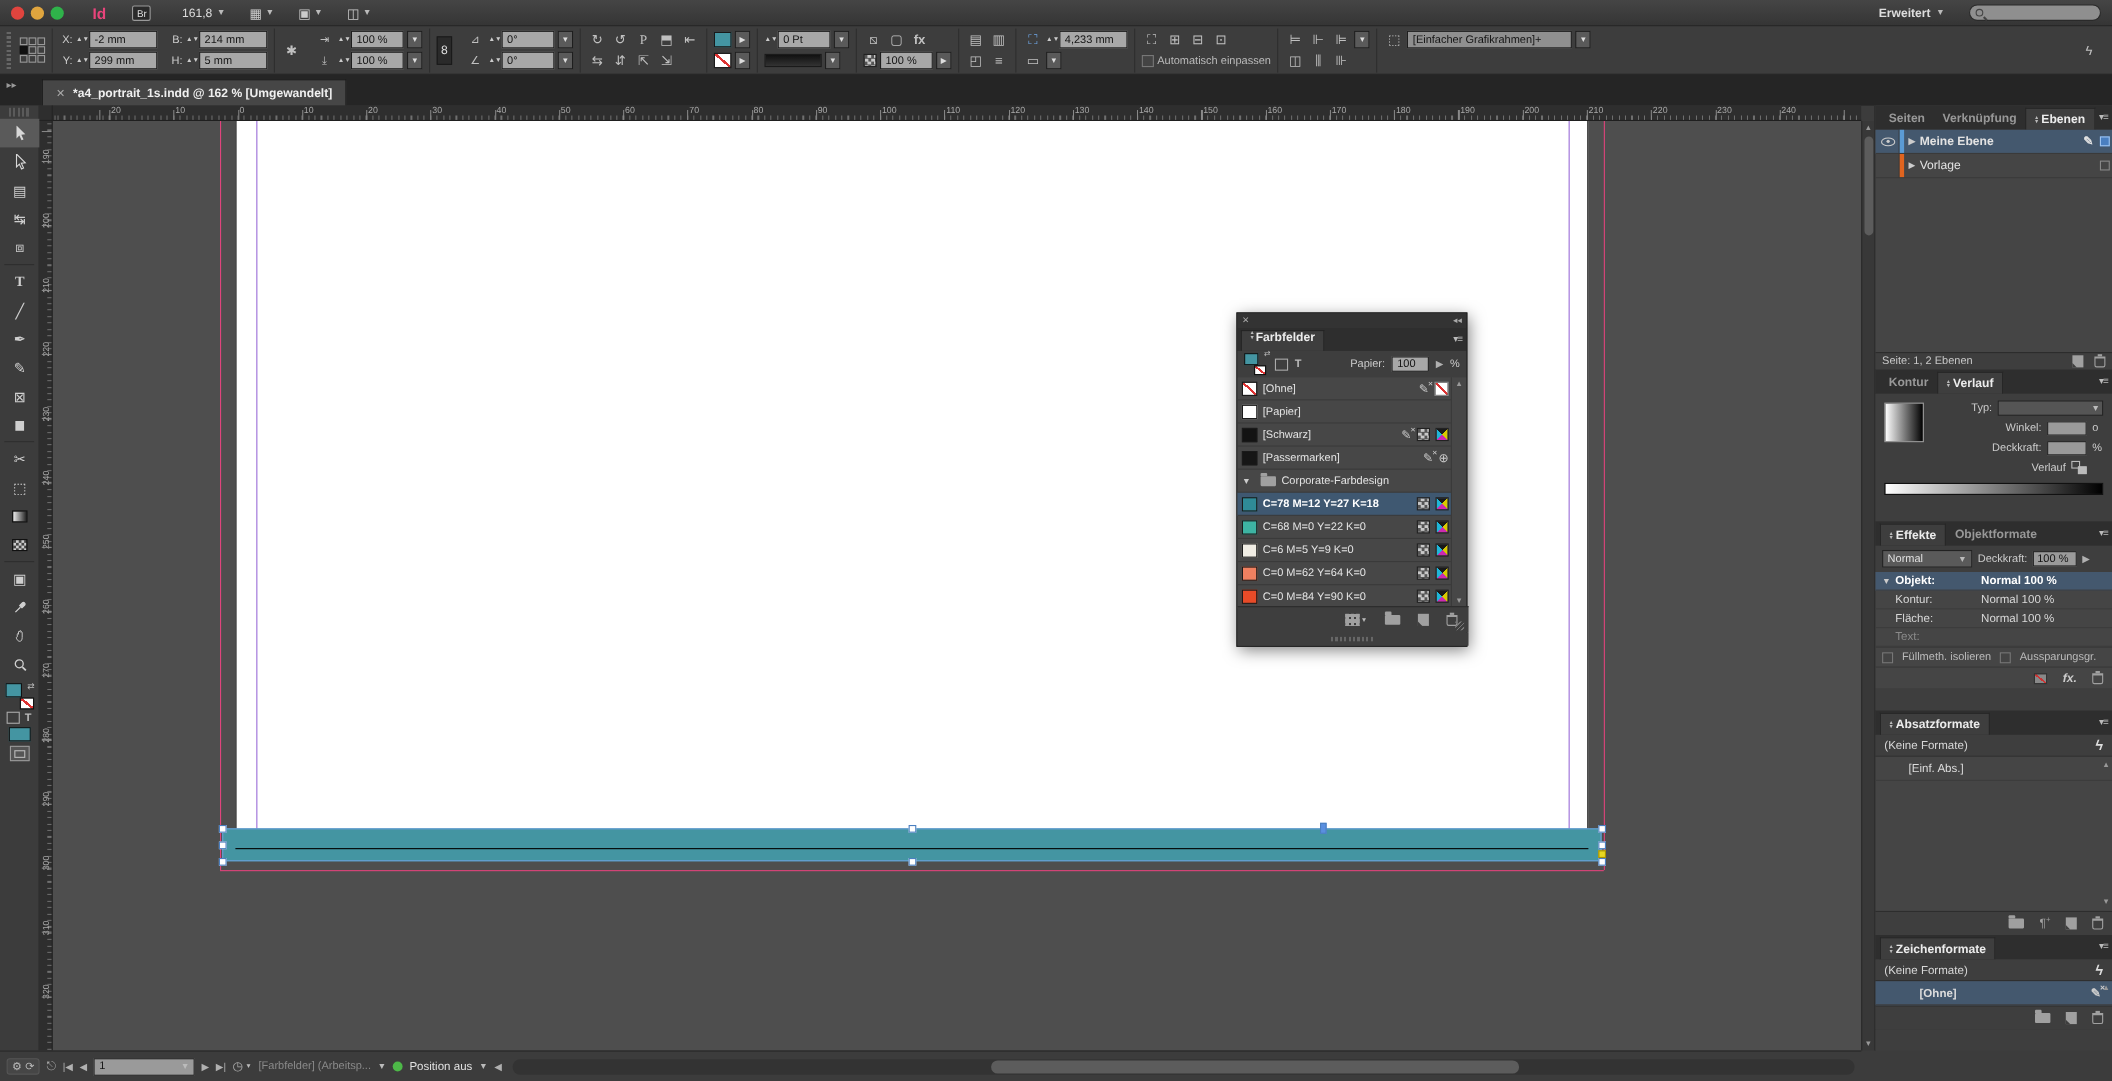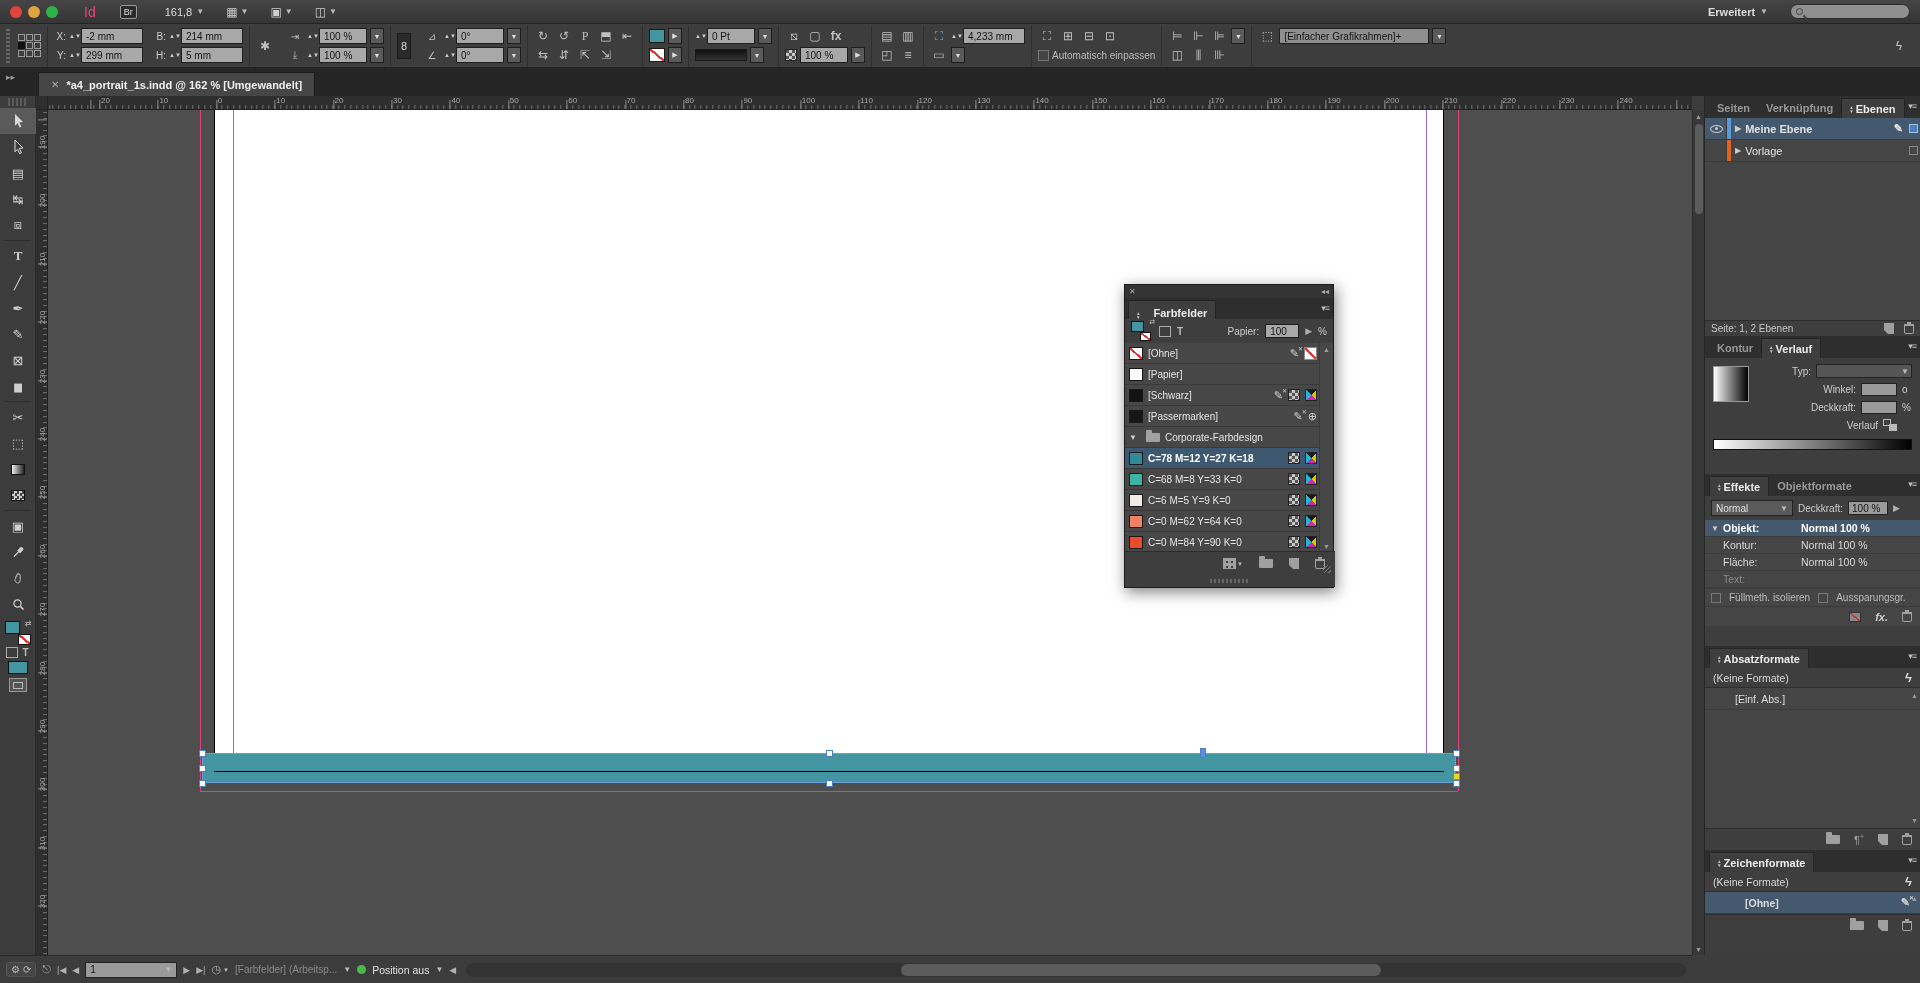--- a/index.html
+++ b/index.html
@@ -5,21 +5,21 @@
 <style>
 *{margin:0;padding:0;box-sizing:border-box}
 html,body{width:1920px;height:983px;overflow:hidden;background:#3c3c3c;
   font-family:"Liberation Sans",sans-serif;font-size:10px;color:#ccc;
   -webkit-font-smoothing:antialiased}
 
 .appbar{position:absolute;left:0;top:0;width:1920px;height:24px;
   background:linear-gradient(#454545,#353535);border-bottom:1px solid #222;
   display:flex;align-items:center;gap:8px;padding:0 10px}
 .tl{width:12px;height:12px;border-radius:50%;display:inline-block}
-.id-logo{color:#e8447b;font-weight:normal;font-size:14px;margin-left:18px;letter-spacing:0}
+.id-logo{color:#e8447b;font-weight:bold;font-size:14px;margin-left:18px;letter-spacing:0}
 .br-badge{border:1px solid #999;color:#ddd;font-size:9px;padding:1px 3px;border-radius:2px;margin-left:16px;background:#2a2a2a}
 .zoom-ctl{margin-left:20px;color:#ddd;font-size:11px;display:flex;align-items:center;gap:4px}
 .appbtn{display:flex;align-items:center;gap:3px;color:#bbb;margin-left:14px;font-size:11px}
 .appbtn .gl{font-size:12px;color:#ccc}
 .caret{font-size:8px;color:#bbb}
 .spacer{flex:1}
 .ws-switch{color:#ddd;font-size:11px;font-weight:bold;display:flex;gap:5px;align-items:center;margin-right:14px}
 .searchbox{width:120px;height:15px;background:#8f8f8f;border-radius:8px;border:1px solid #2a2a2a;
   display:flex;align-items:center;padding:0 5px;gap:4px}
 .mag{width:7px;height:7px;border:1.5px solid #444;border-radius:50%;position:relative}
@@ -174,21 +174,21 @@
 .stylerow{height:20px;display:flex;align-items:center;justify-content:space-between;padding:0 8px;background:#3e3e3e;color:#d8d8d8;font-size:10.5px;border-bottom:1px solid #2e2e2e;flex:0 0 auto}
 .slist{background:#454545;position:relative;flex:0 0 auto}
 .srow{height:22px;display:flex;align-items:center;padding:0 30px;color:#ddd;font-size:10.5px;border-bottom:1px solid #3c3c3c}
 .srow.sel{background:#44586e;font-weight:bold;justify-content:space-between;padding:0 10px 0 40px}
 .sb-ar{position:absolute;right:2px;font-size:7px;color:#999}
 
 .swpanel{position:absolute;left:1124px;top:188px;width:210px;height:304px;background:#3e3e3e;
   border:1px solid #1c1c1c;box-shadow:2px 4px 14px rgba(0,0,0,.5)}
 .swhead{height:13px;background:#333;display:flex;align-items:center;justify-content:space-between;padding:0 4px;color:#aaa;font-size:8px}
 .swtabs{height:21px;background:#2e2e2e;display:flex;align-items:flex-end;position:relative}
-.swtab{height:19px;background:#3e3e3e;border:1px solid #242424;border-bottom:none;display:flex;align-items:flex-end;gap:14px;
+.swtab{height:19px;background:#3e3e3e;border:1px solid #242424;border-bottom:none;display:flex;align-items:flex-start;gap:2px;
   padding:0 8px;color:#ececec;font-size:11px;font-weight:bold;margin-left:3px}
 .swctl{height:24px;display:flex;align-items:center;padding:0 6px;gap:6px;background:#3e3e3e}
 .swproxy{position:relative;width:22px;height:20px}
 .swproxy .f{position:absolute;left:0;top:0;width:13px;height:11px;border:1px solid #111}
 .swproxy .s{position:absolute;right:2px;bottom:0;width:11px;height:9px;border:1px solid #111;
   background:linear-gradient(to top right,#fff 42%,#d33 42% 58%,#fff 58%)}
 .swproxy .sw{position:absolute;right:-2px;top:-3px;font-size:7px;color:#bbb}
 .swrows{position:absolute;left:0;top:58px;width:196px;height:210px;background:#474747}
 .sw-row{height:21px;display:flex;align-items:center;padding:0 4px;border-bottom:1px solid #3a3a3a;gap:5px}
 .sw-row .nm{flex:1;color:#e4e4e4;font-size:10px;white-space:nowrap;overflow:hidden}
@@ -858,21 +858,21 @@
           <span class="nm">Corporate-Farbdesign</span>
         </div>
         <div class="sw-row sel">
           <span class="sw-chip" style="background: rgb(47, 139, 151);"></span>
           <span class="nm">C=78 M=12 Y=27 K=18</span>
           <span class="i-checker"></span>
           <span class="i-cmyk"></span>
         </div>
         <div class="sw-row">
           <span class="sw-chip" style="background: rgb(61, 180, 163);"></span>
-          <span class="nm">C=68 M=8 Y=33 K=0</span>
+          <span class="nm">C=68 M=0 Y=22 K=0</span>
           <span class="i-checker"></span>
           <span class="i-cmyk"></span>
         </div>
         <div class="sw-row">
           <span class="sw-chip" style="background: rgb(240, 237, 228);"></span>
           <span class="nm">C=6 M=5 Y=9 K=0</span>
           <span class="i-checker"></span>
           <span class="i-cmyk"></span>
         </div>
         <div class="sw-row">

